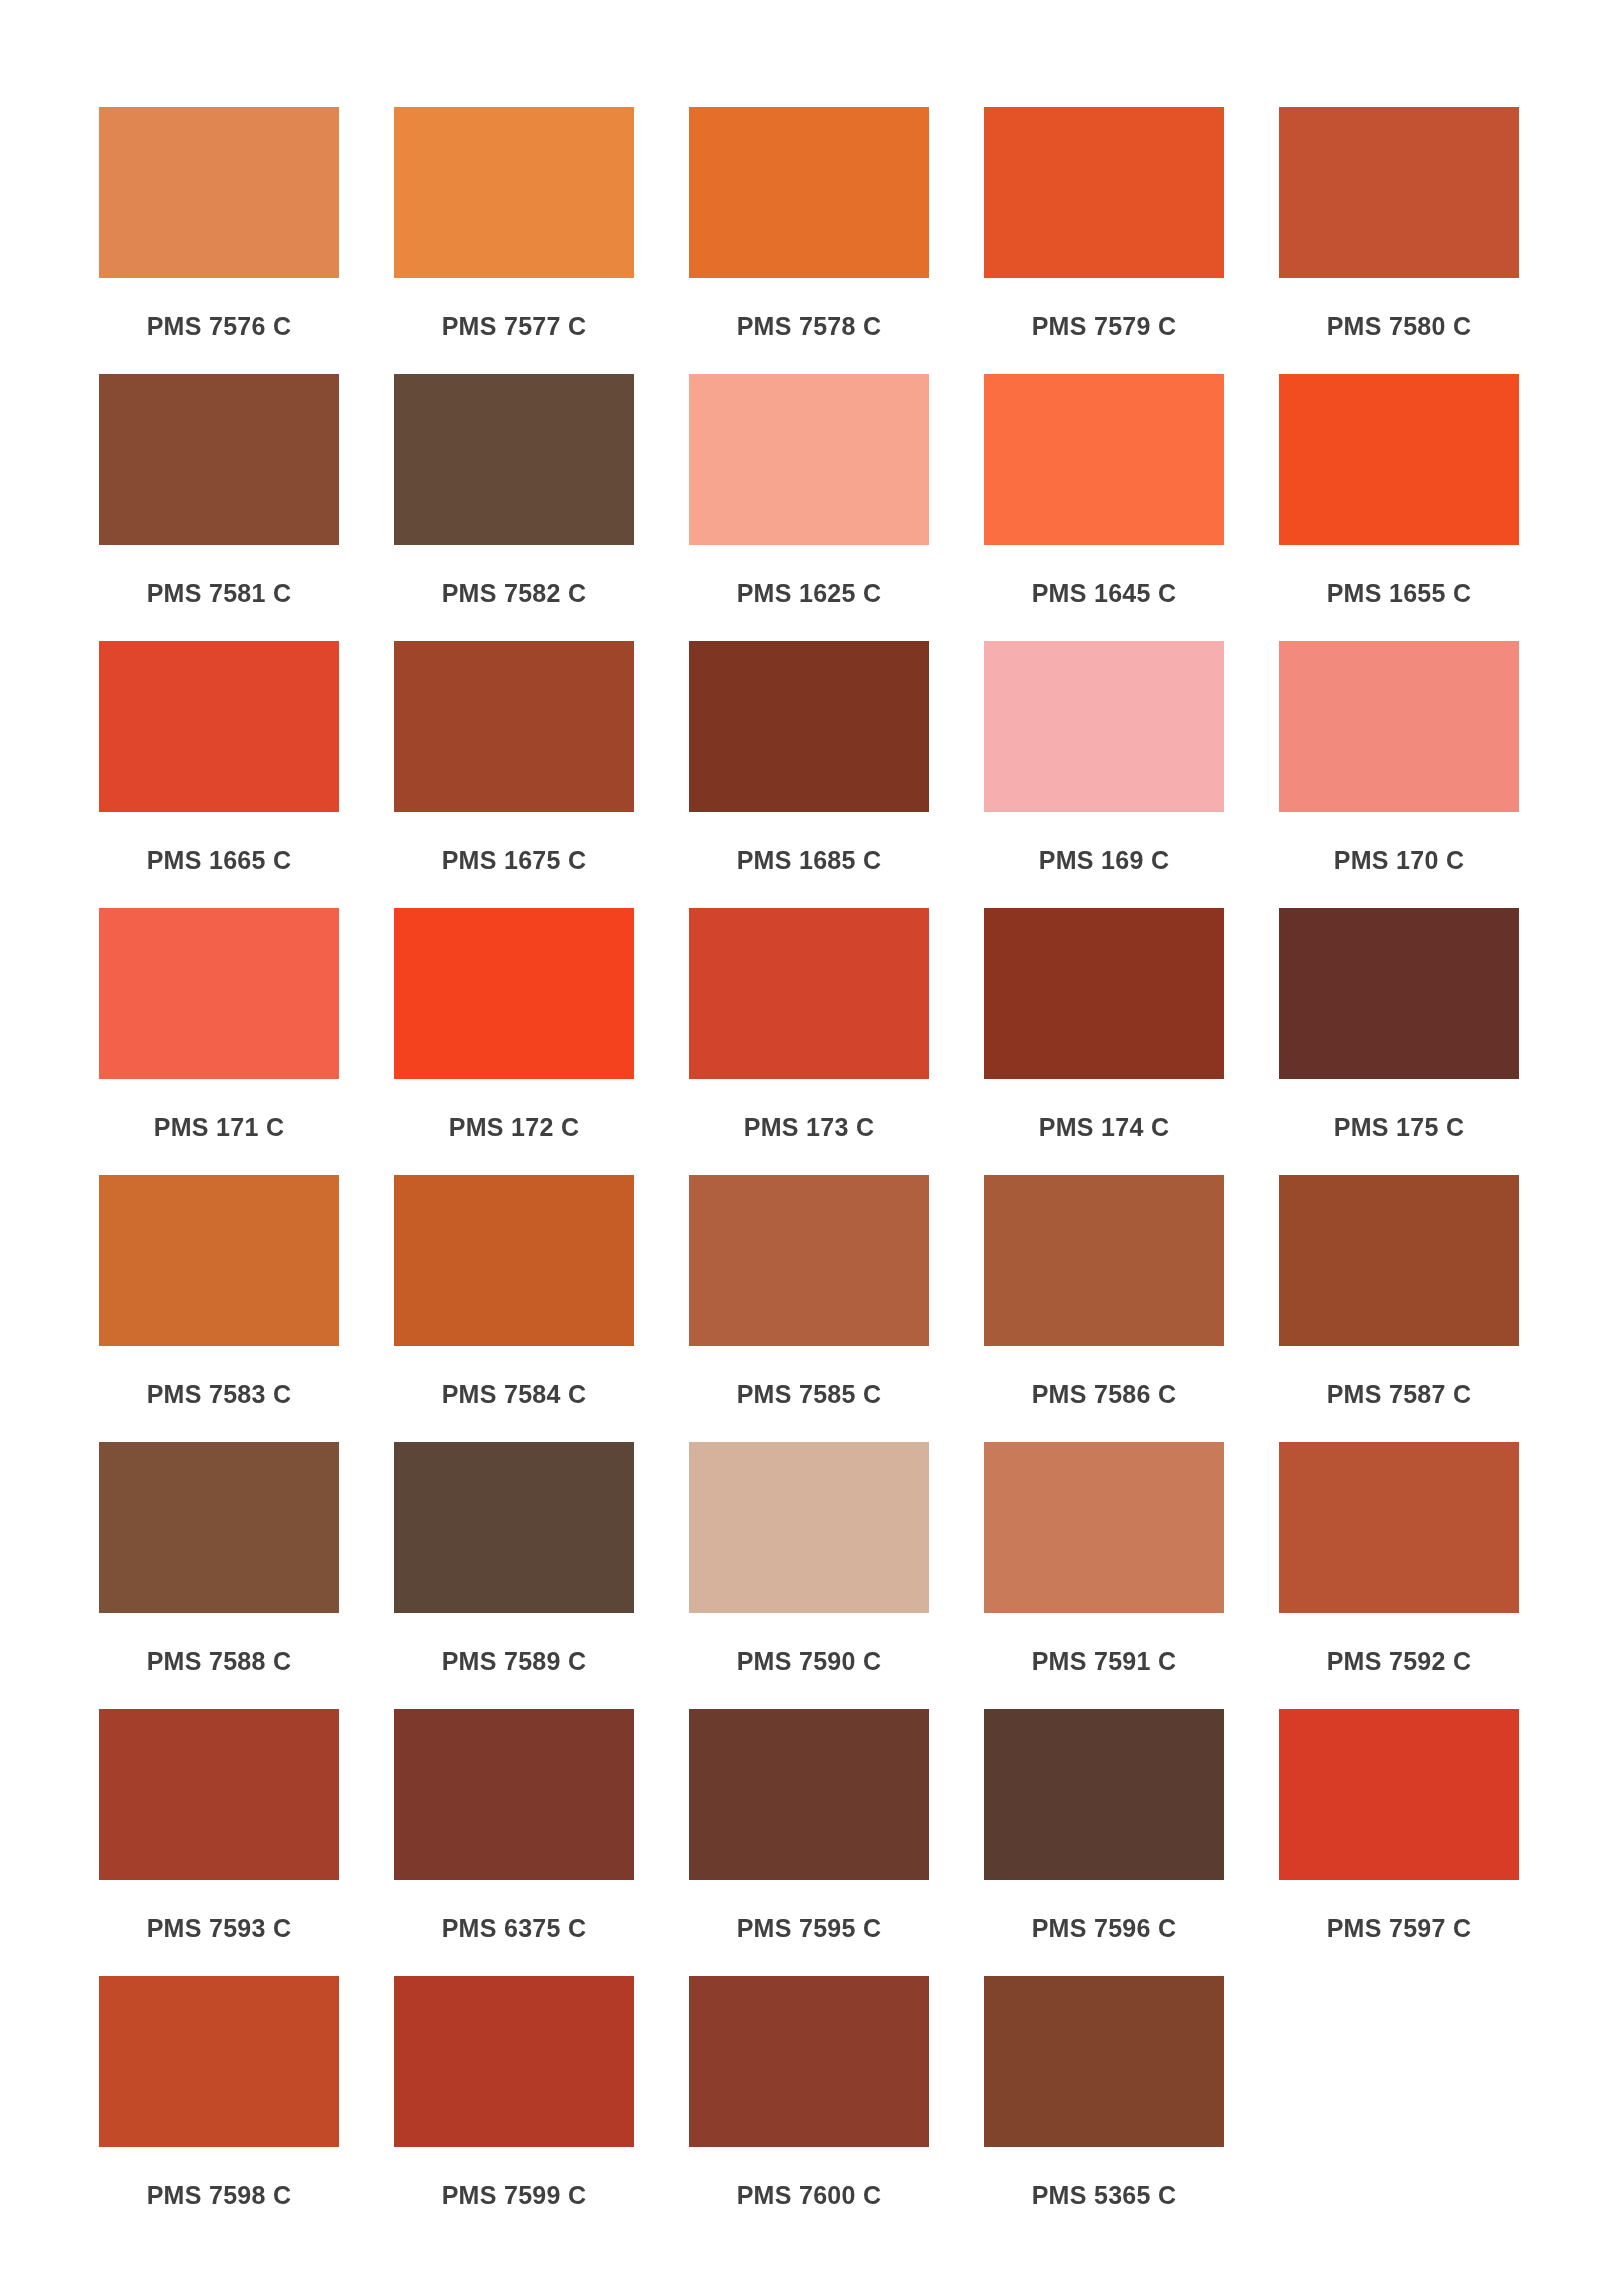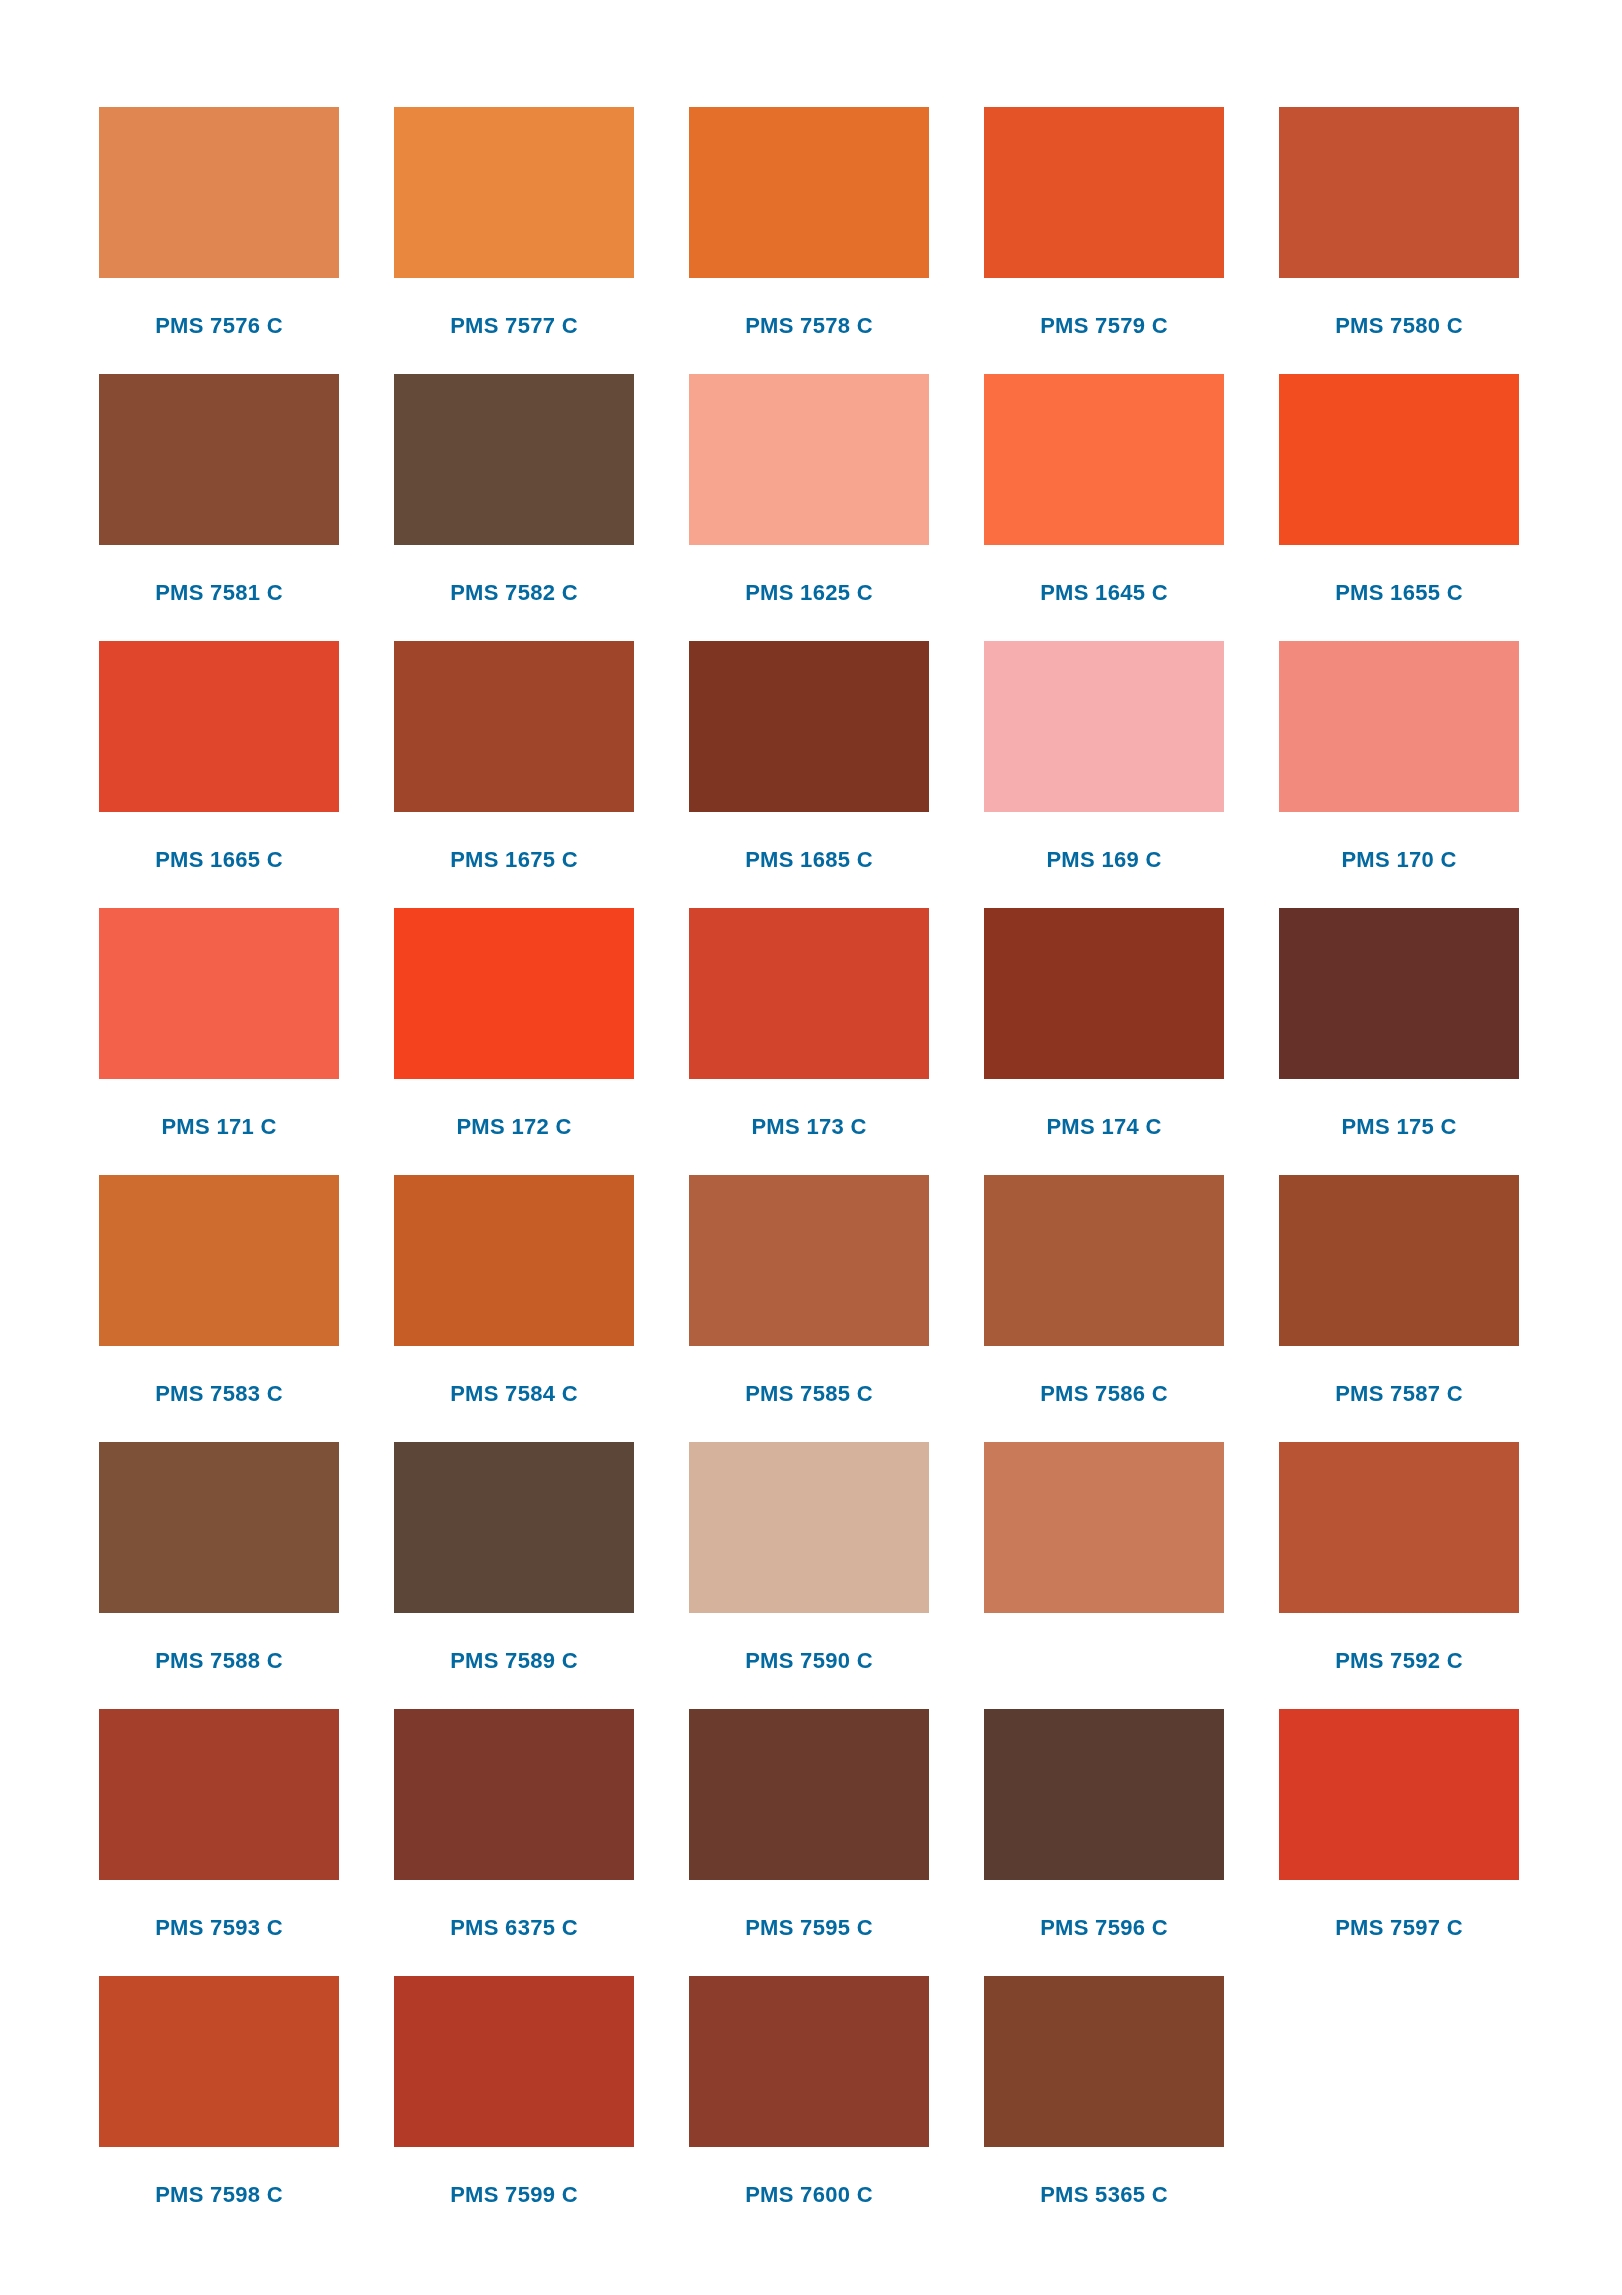--- a/index.html
+++ b/index.html
@@ -40,24 +40,24 @@
     height: 171px;
     display: block;
   }
   .swatch-label {
     display: block;
     width: 240px;
     height: 96px;
     line-height: 96px;
     text-align: center;
     font-family: "Liberation Sans", sans-serif;
-    font-size: 22px;
+    font-size: 25px;
     font-weight: bold;
     letter-spacing: 0.3px;
-    color: #0369a1;
+    color: #404040;
     white-space: nowrap;
   }
 </style>
 </head>
 <body>
 
 <div id="sheet">
   <div id="grid">
       <div class="cell">
         <span class="swatch" title="PMS 7576 C" style="background: rgb(224, 134, 80);"></span>
@@ -166,20 +166,21 @@
       <div class="cell">
         <span class="swatch" title="PMS 7589 C" style="background: rgb(91, 70, 56);"></span>
         <span class="swatch-label">PMS 7589 C</span>
       </div>
       <div class="cell">
         <span class="swatch" title="PMS 7590 C" style="background: rgb(213, 178, 156);"></span>
         <span class="swatch-label">PMS 7590 C</span>
       </div>
       <div class="cell">
         <span class="swatch" title="PMS 7591 C" style="background: rgb(200, 122, 89);"></span>
+        <span class="swatch-label">PMS 7591 C</span>
       </div>
       <div class="cell">
         <span class="swatch" title="PMS 7592 C" style="background: rgb(184, 84, 51);"></span>
         <span class="swatch-label">PMS 7592 C</span>
       </div>
       <div class="cell">
         <span class="swatch" title="PMS 7593 C" style="background: rgb(163, 63, 42);"></span>
         <span class="swatch-label">PMS 7593 C</span>
       </div>
       <div class="cell">

